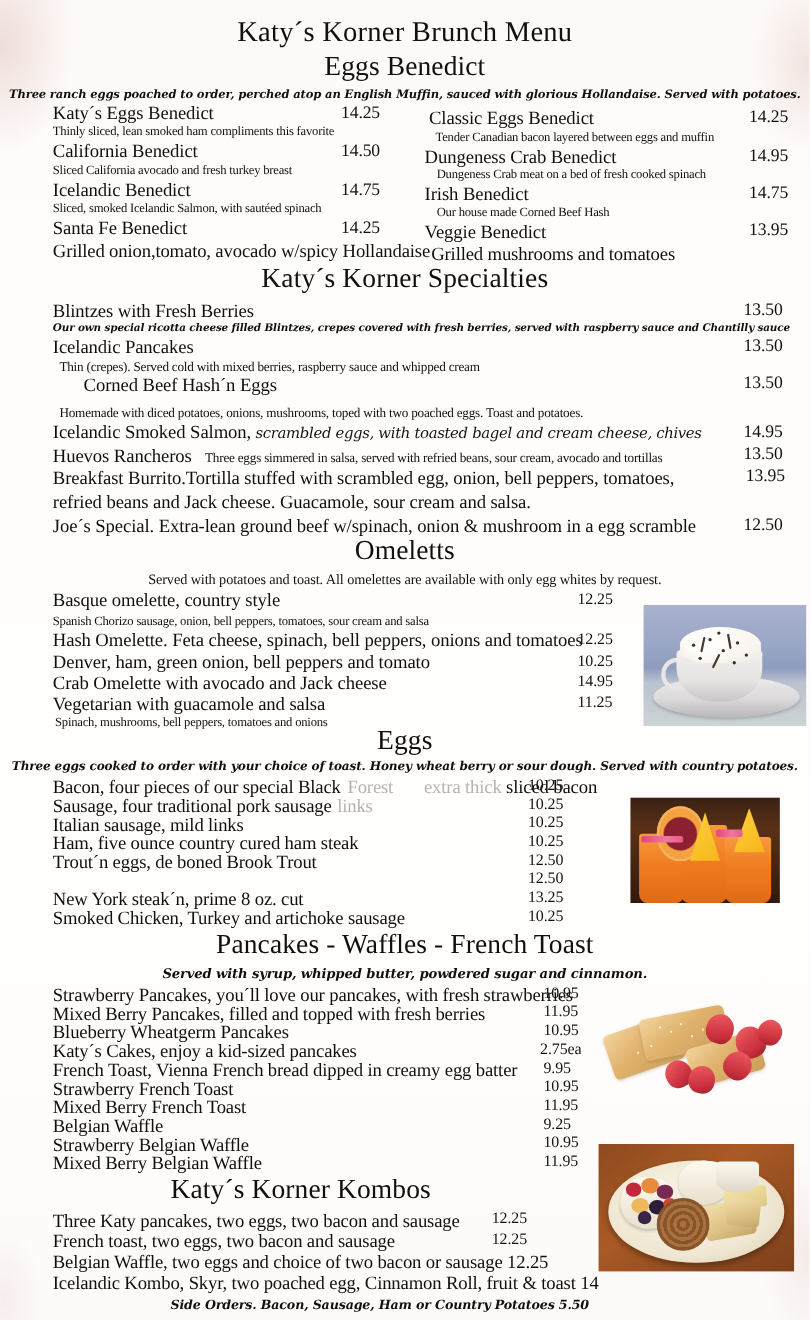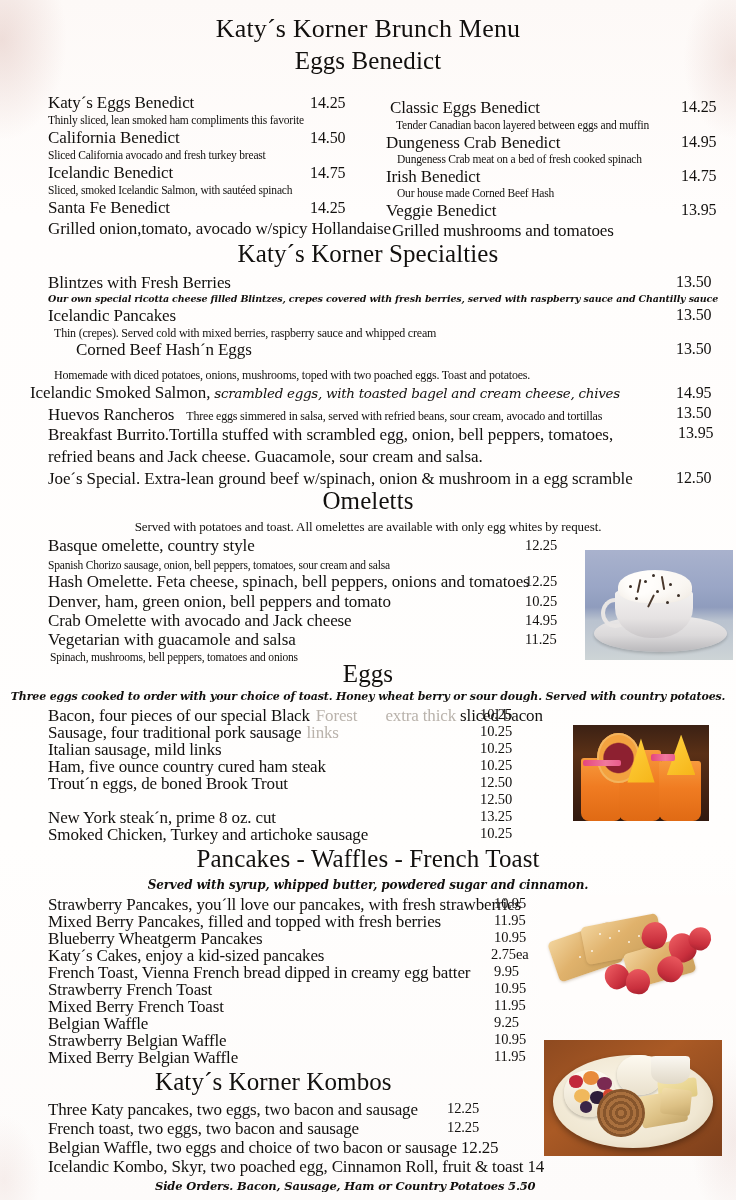--- a/index.html
+++ b/index.html
@@ -249,20 +249,21 @@
   }
 </style>
 </head>
 <body>
 
 <div class="page">
 
   <div class="t title center" style="left:0; right:0; top:14px; width:736px;">Katy´s Korner Brunch Menu</div>
 
   <div class="t section-head center" style="left:0; top:47px; width:736px;">Eggs Benedict</div>
+  <div class="t sub-italic center" style="left:0; top:80px; width:736px;">Three ranch eggs poached to order, perched atop an English Muffin, sauced with glorious Hollandaise. Served with potatoes.</div>
 
   <div class="t item" style="left:48px; top:93px;">Katy´s Eggs Benedict</div>
   <div class="t price" style="left:310px; top:94px;">14.25</div>
   <div class="t desc" style="left:48px; top:114px;">Thinly sliced, lean smoked ham compliments this favorite</div>
 
   <div class="t item" style="left:48px; top:128px;">California Benedict</div>
   <div class="t price" style="left:310px; top:129px;">14.50</div>
   <div class="t desc" style="left:48px; top:149px;">Sliced California avocado and fresh turkey breast</div>
 
   <div class="t item" style="left:48px; top:163px;">Icelandic Benedict</div>
@@ -296,21 +297,21 @@
   <div class="t sub-italic" style="left:48px; top:293px; font-size:9.5px;">Our own special ricotta cheese filled Blintzes, crepes covered with fresh berries, served with raspberry sauce and Chantilly sauce</div>
 
   <div class="t item" style="left:48px; top:306px;">Icelandic Pancakes</div>
   <div class="t price" style="left:676px; top:306px;">13.50</div>
   <div class="t desc" style="left:54px; top:326px; font-size:12px;">Thin (crepes). Served cold with mixed berries, raspberry sauce and whipped cream</div>
 
   <div class="t item" style="left:48px; top:340px;margin-left:28px;">Corned Beef Hash´n Eggs</div>
   <div class="t price" style="left:676px; top:340px;">13.50</div>
   <div class="t desc" style="left:54px; top:368px; font-size:12px;">Homemade with diced potatoes, onions, mushrooms, toped with two poached eggs. Toast and potatoes.</div>
 
-  <div class="t" style="left:30px; top:383px;text-align:center;">
+  <div class="t" style="left:48px; top:383px;text-align:center;">
     <span class="item">Icelandic Smoked Salmon,</span><span class="ital-run"> scrambled eggs, with toasted bagel and cream cheese, chives</span>
   </div>
   <div class="t price" style="left:676px; top:384px;">14.95</div>
 
   <div class="t" style="left:48px; top:405px;">
     <span class="item">Huevos Rancheros</span>
     <span class="desc-inline" style="padding-left:8px;">Three eggs simmered in salsa, served with refried beans, sour cream, avocado and tortillas</span>
   </div>
   <div class="t price" style="left:676px; top:404px;">13.50</div>
 

